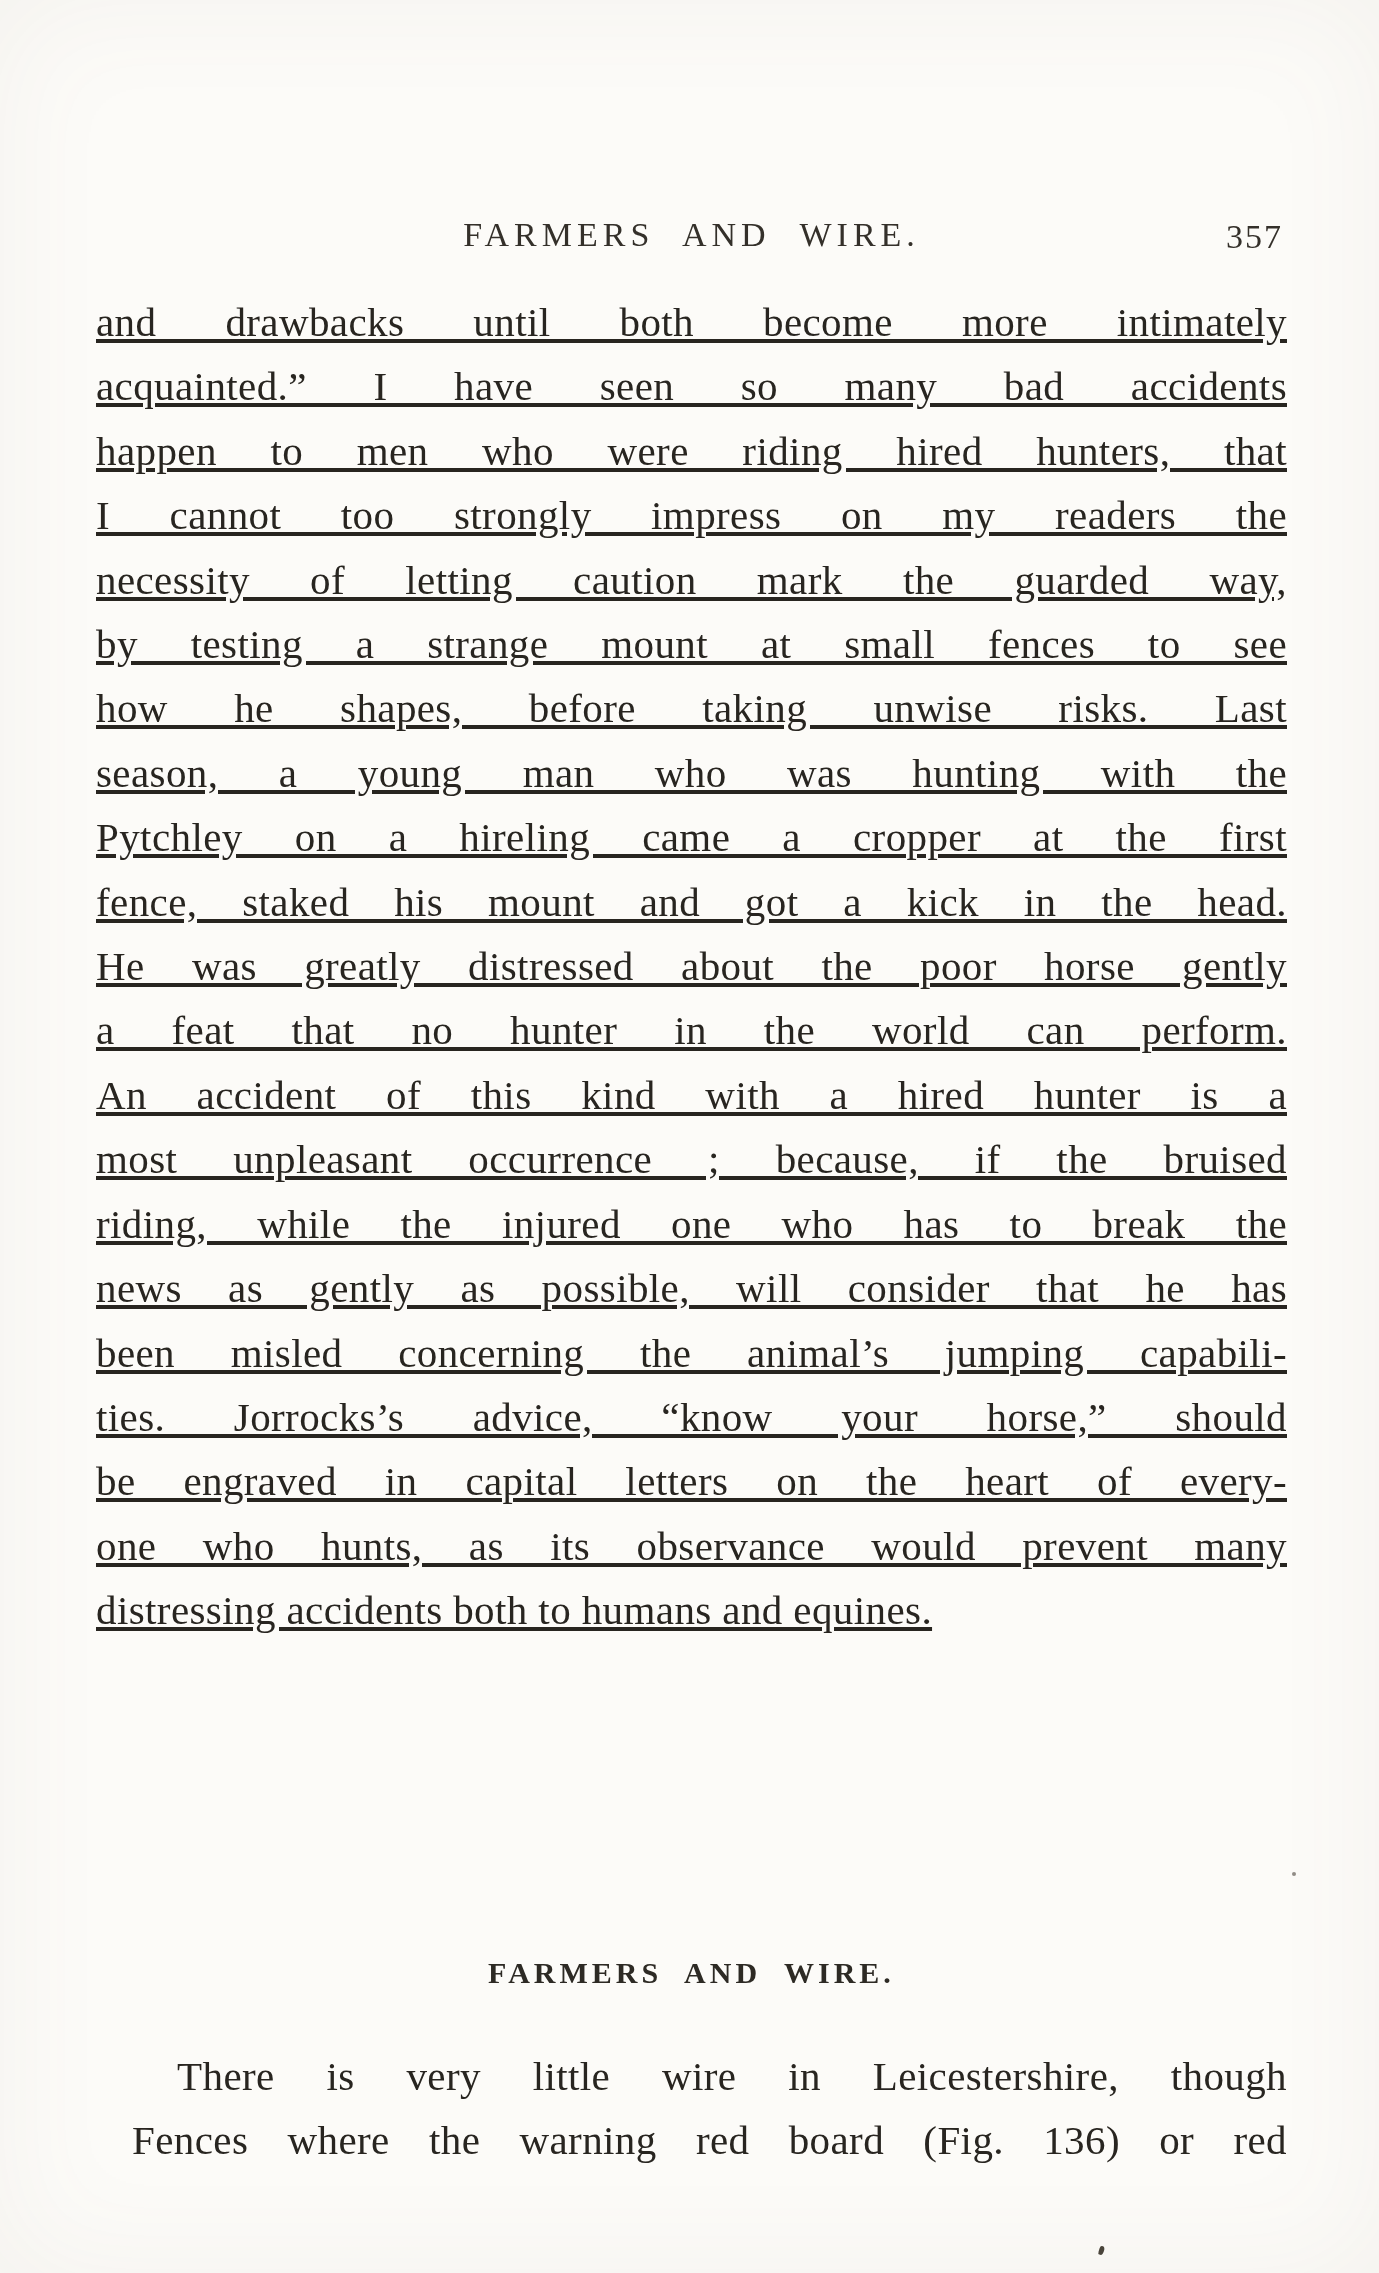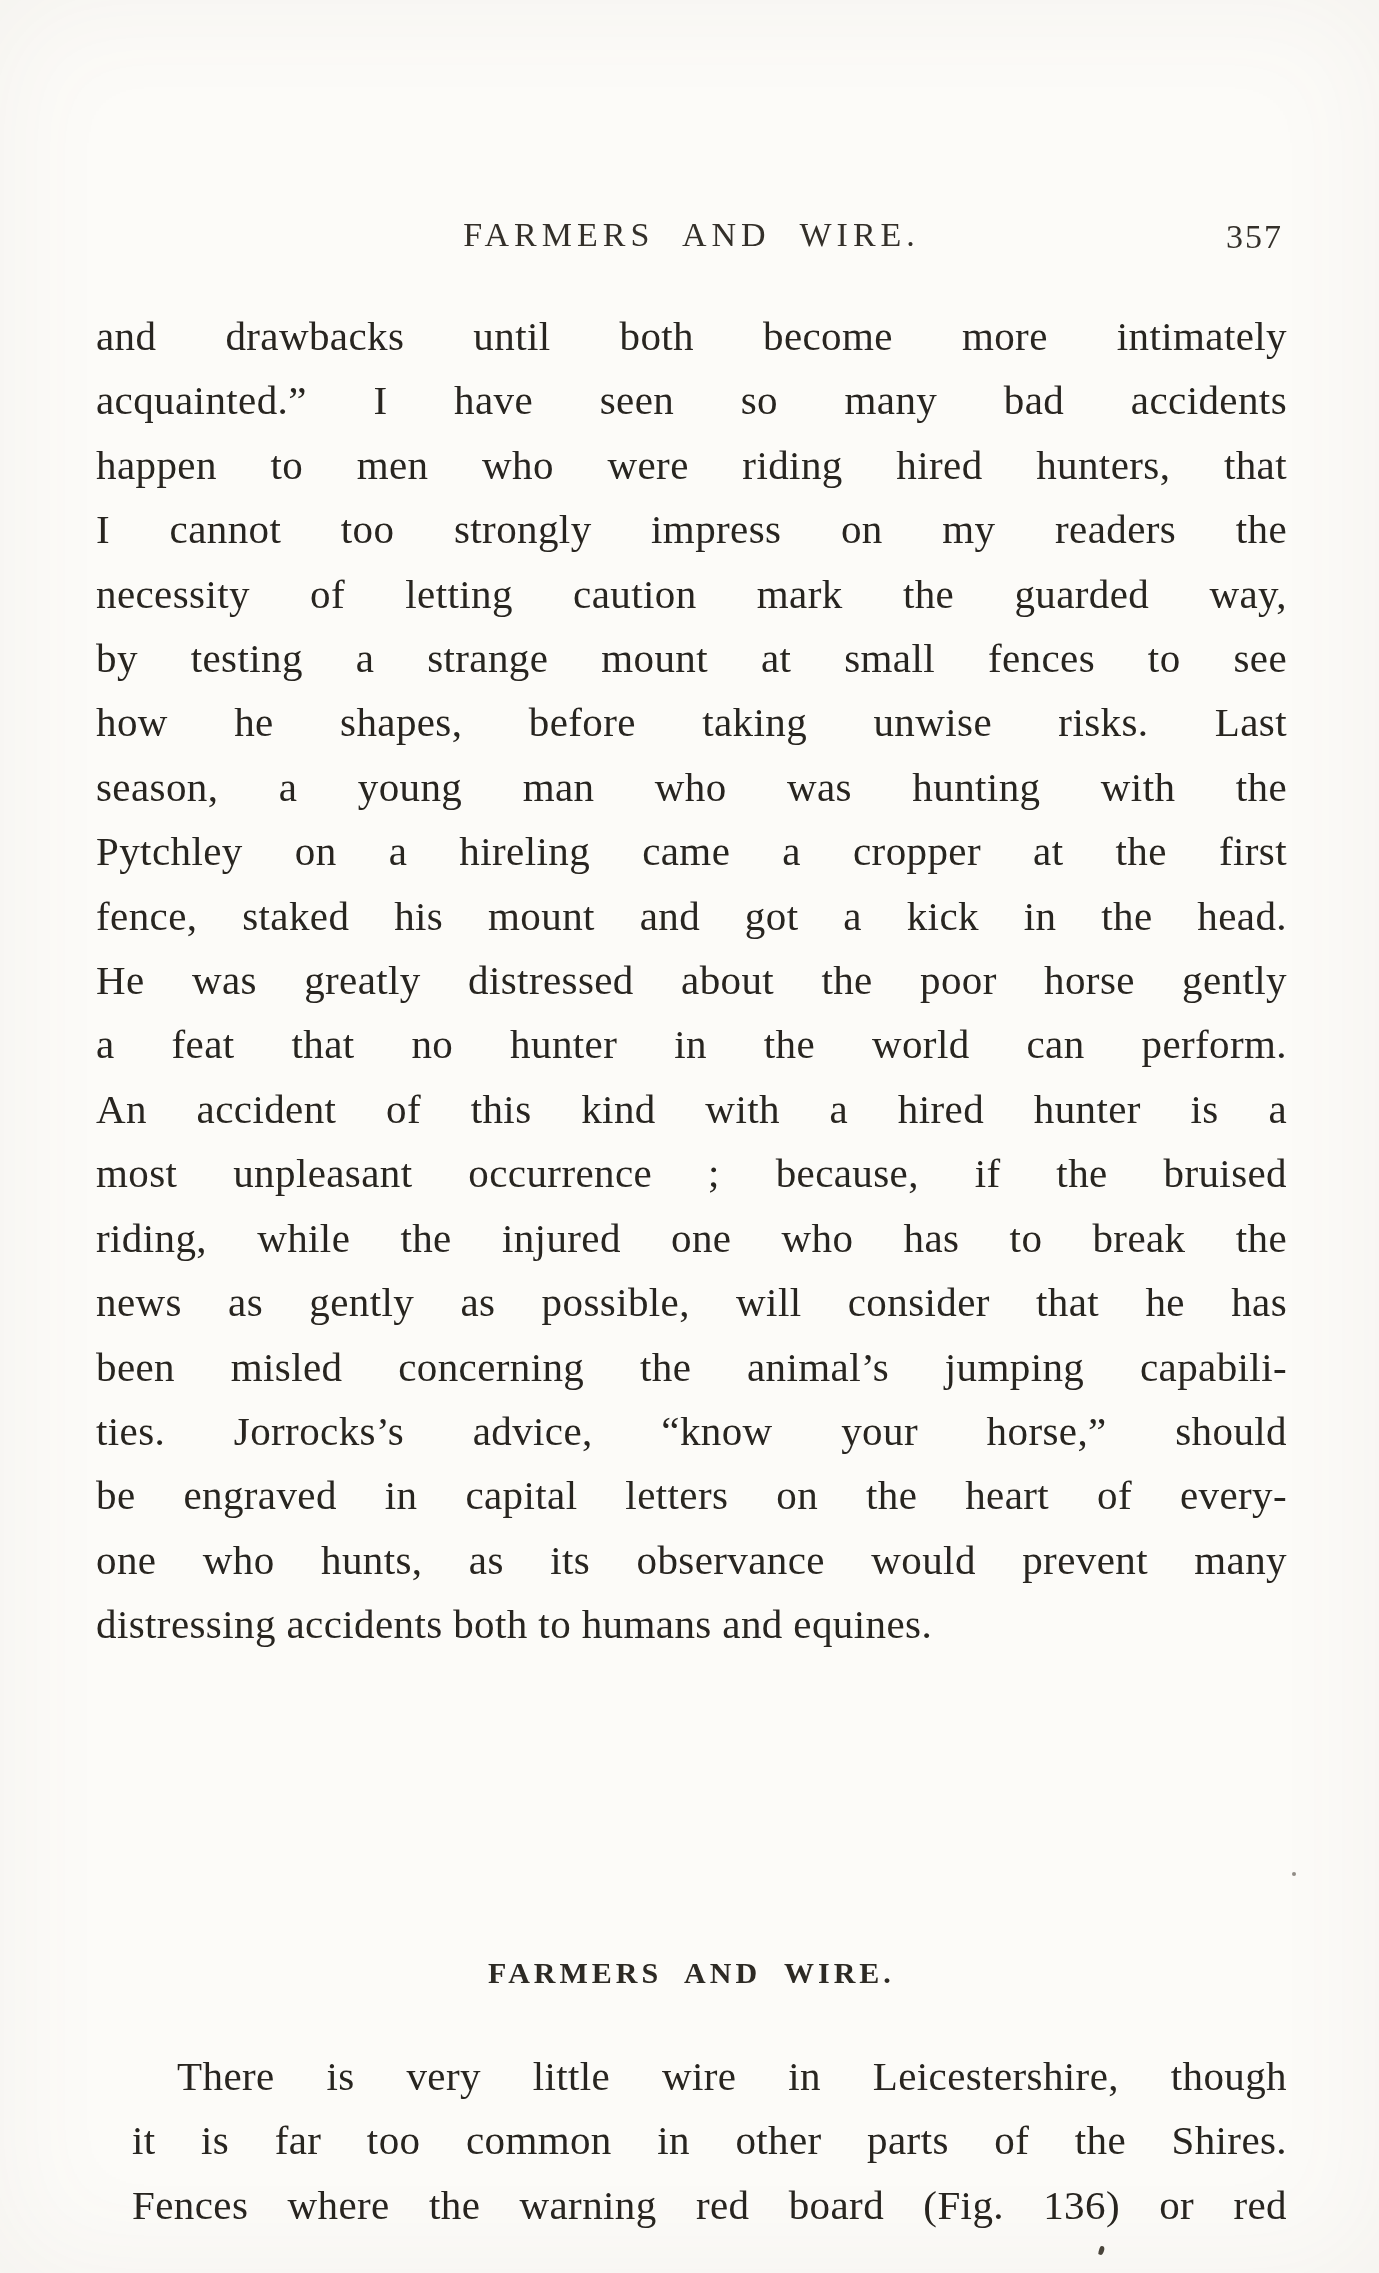--- a/index.html
+++ b/index.html
@@ -56,21 +56,21 @@
     font-size: 41px;
     line-height: 64.4px;
     letter-spacing: 0.4px;
     color: #282520;
   }
   .para .line {
     text-align: justify;
     text-align-last: justify;
     white-space: normal;
   }
-  .para1 { top: 304px; }
+  .para1 { top: 290px; text-decoration: underline; }
   .para1 .line:last-child {
     text-align-last: left;
   }
   .para2 { top: 2044px; margin-left: 36px; }
   .para2 .line:first-child {
     text-indent: 1.1em;
   }
   .section-heading {
     position: absolute;
     top: 1956px;
@@ -135,20 +135,19 @@
       <div class="line">ties. Jorrocks’s advice, “know your horse,” should</div>
       <div class="line">be engraved in capital letters on the heart of every-</div>
       <div class="line">one who hunts, as its observance would prevent many</div>
       <div class="line">distressing accidents both to humans and equines.</div>
     </div>
 
   <div class="section-heading">FARMERS AND WIRE.</div>
 
   <div class="para para2">
       <div class="line">There is very little wire in Leicestershire, though</div>
-      <div class="line">it is far too common in other parts of the Shires.</div>
       <div class="line">Fences where the warning red board (Fig. 136) or red</div>
     </div>
 
   <div class="speck speck-a"></div>
   <div class="speck speck-b"></div>
 
 </div>
 
 </body></html>

